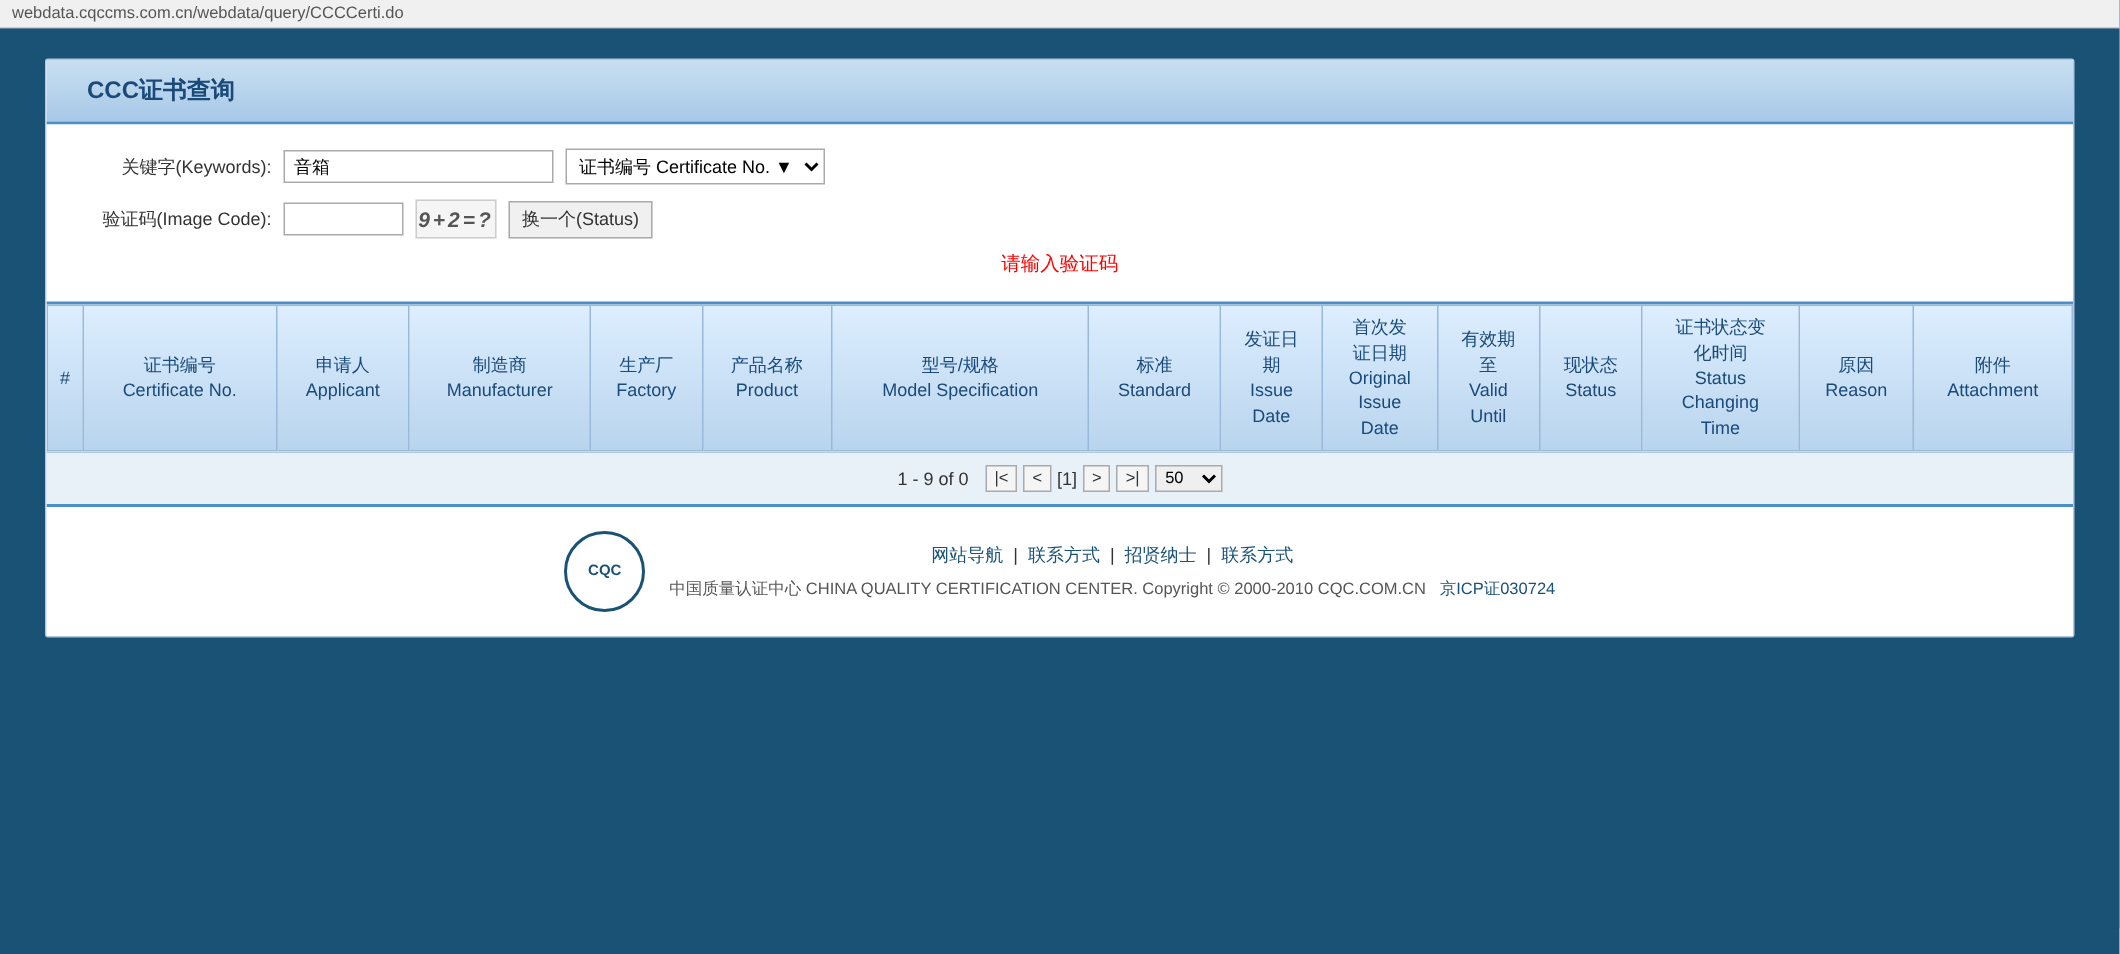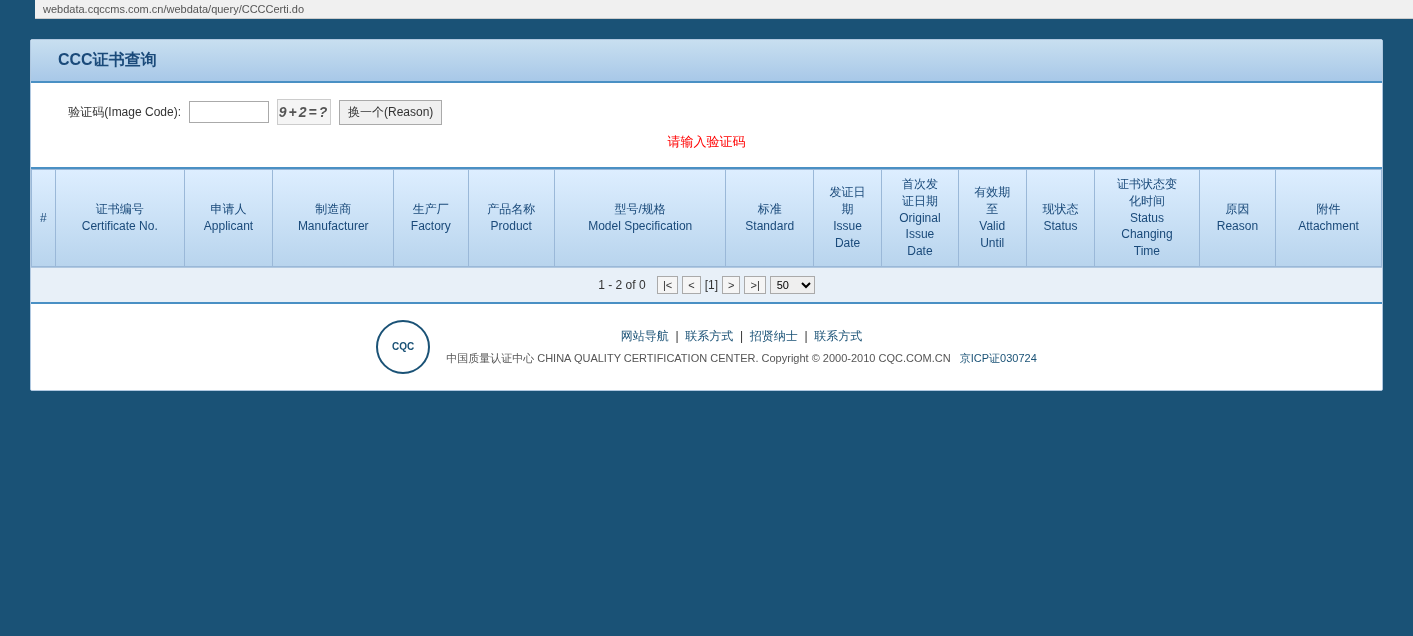--- a/index.html
+++ b/index.html
@@ -11,21 +11,20 @@
     }
     .browser-bar {
       background: #f0f0f0;
       border-bottom: 1px solid #ccc;
       padding: 3px 8px;
       font-size: 11px;
       color: #555;
       display: flex;
       align-items: center;
       gap: 6px;
-      margin-left: 35px;
     }
     .main-container {
       background: #1a5276;
       padding: 20px 30px;
       min-height: 600px;
     }
     .card {
       background: #fff;
       border: 1px solid #b0c8e0;
       border-radius: 2px;
@@ -210,25 +209,32 @@
 </div>
 
 <div class="main-container">
   <div class="card">
 
     <div class="card-header">
       <span>CCC证书查询</span>
     </div>
 
     <div class="search-area">
+      <div class="search-row">
+        <span class="search-label">关键字(Keywords):</span>
+        <input class="search-input" type="text" value="音箱" style="">
+        <select class="search-type-select">
+          <option>证书编号 Certificate No. ▼</option>
+        </select>
+      </div>
       <div class="captcha-row">
         <span class="search-label">验证码(Image Code):</span>
         <input class="captcha-input" type="text" style="">
         <span class="captcha-image">9+2=?</span>
-        <button class="change-btn">换一个(Reason)</button>
+        <button class="change-btn">换一个(Status)</button>
       </div>
       <div class="captcha-error">请输入验证码</div>
     </div>
 
     <div class="table-wrapper">
       <table>
         <thead>
           <tr>
             <th>#</th>
             <th>证书编号<br>Certificate No.</th>
@@ -246,21 +252,21 @@
             <th>原因<br>Reason</th>
             <th>附件<br>Attachment</th>
           </tr>
         </thead>
         <tbody id="table-body">
         </tbody>
       </table>
     </div>
 
     <div class="pagination-row">
-      <span>1 - 2 of 0</span>
+      <span>1 - 9 of 0</span>
       &nbsp;
       <button class="page-btn">|&lt;</button>
       <button class="page-btn">&lt;</button>
       <span>[1]</span>
       <button class="page-btn">&gt;</button>
       <button class="page-btn">&gt;|</button>
       <select class="page-select">
         <option>10</option>
         <option>25</option>
         <option selected="">50</option>

